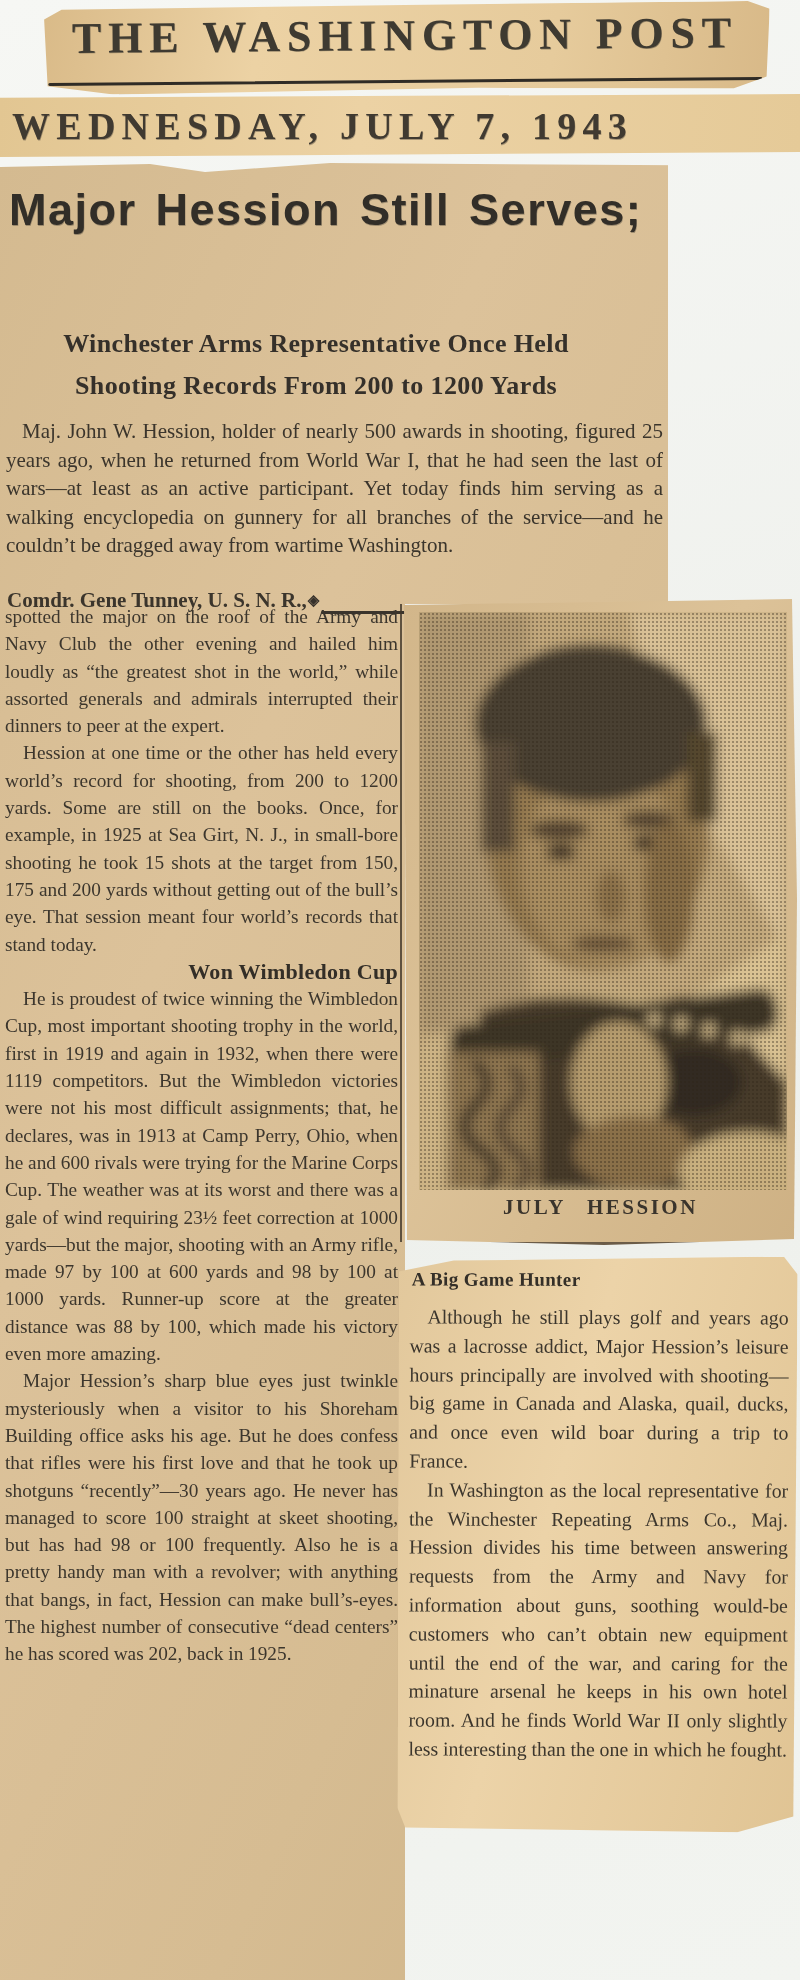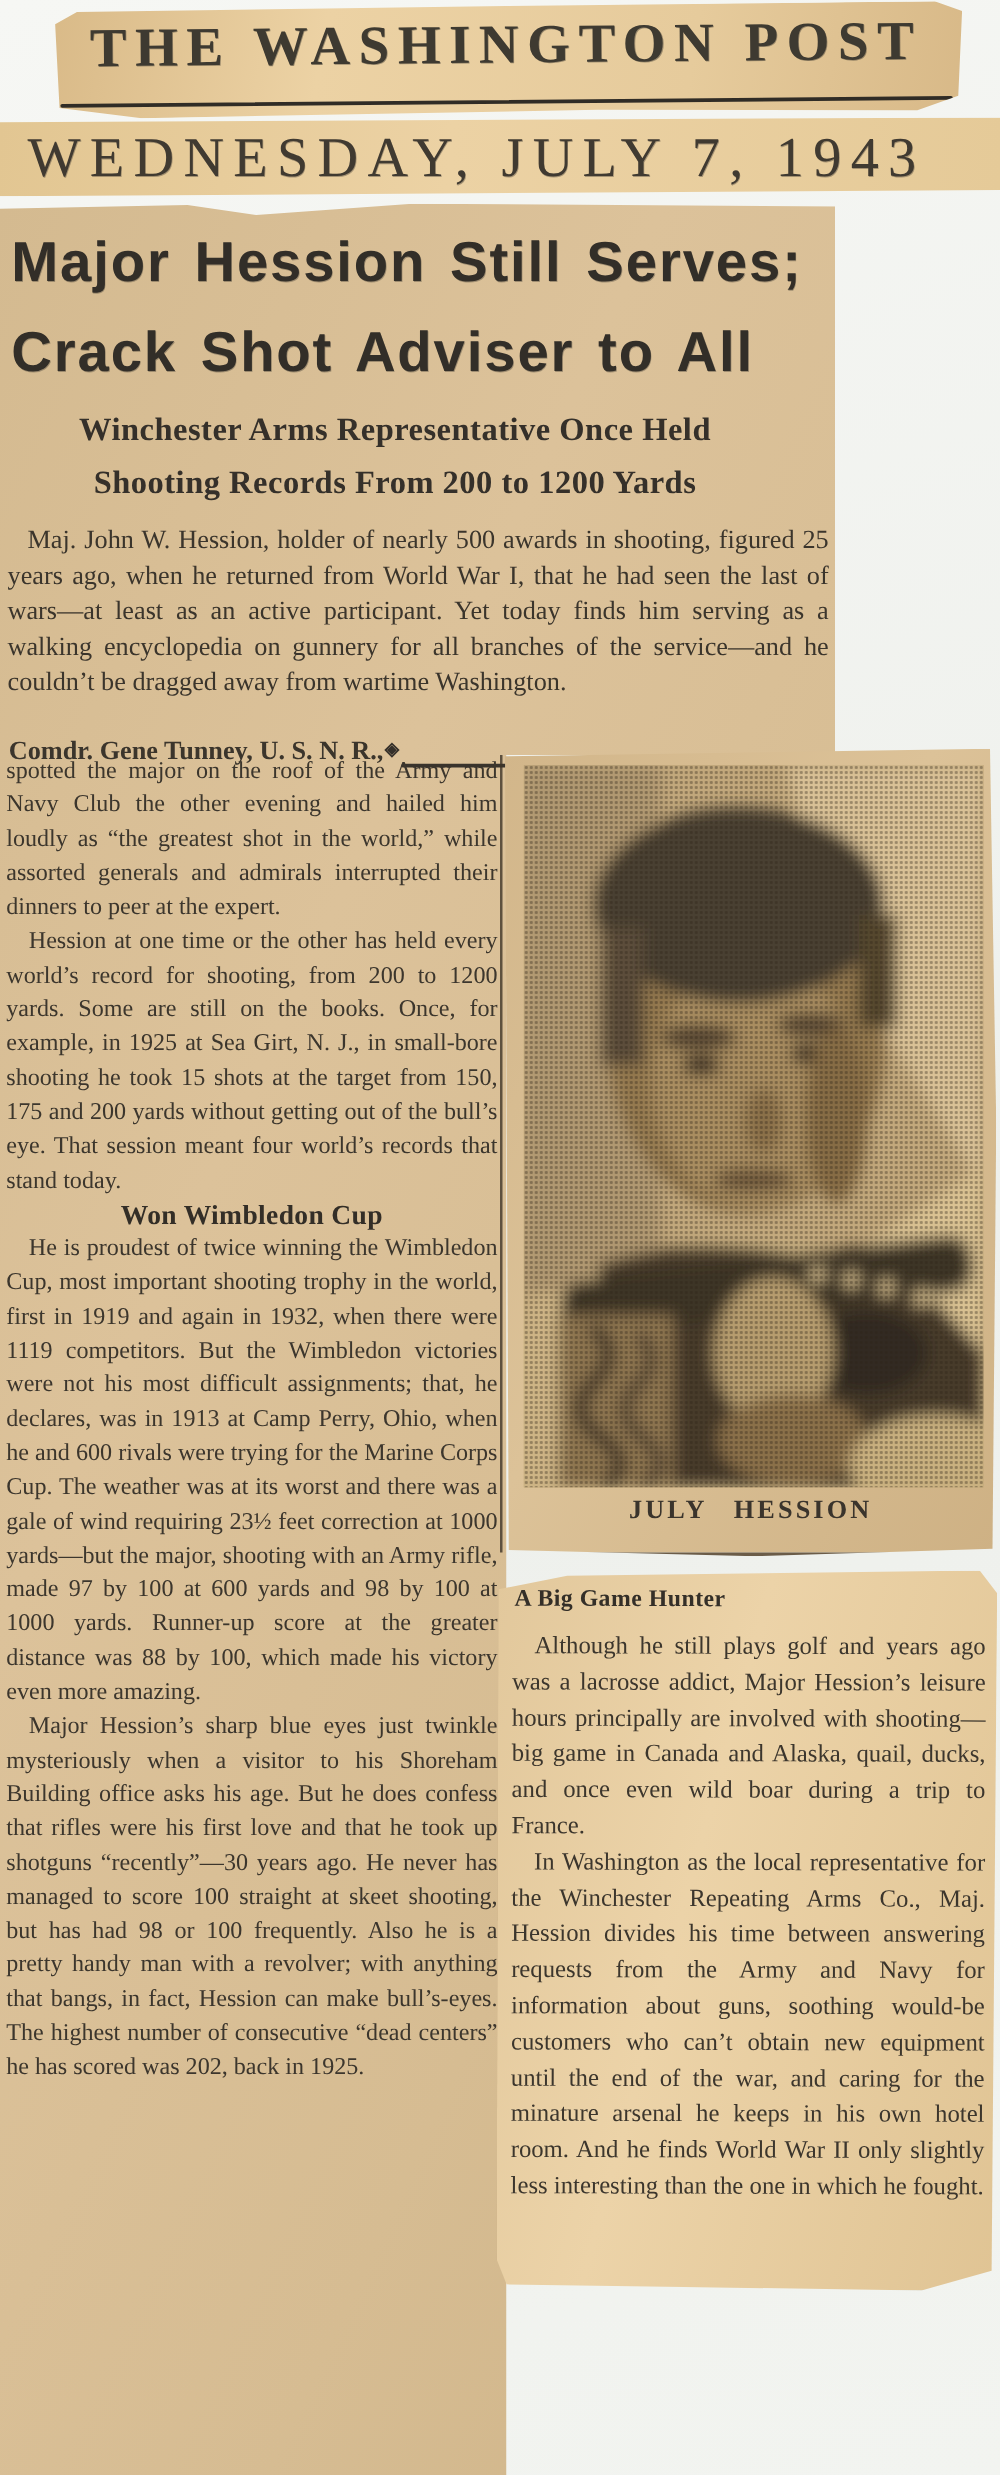--- a/index.html
+++ b/index.html
@@ -26,22 +26,22 @@
   .masthead-rule { position:absolute; left:8px; right:8px; bottom:9px; height:3.5px; background:#302c26; border-radius:2px; }
 
   
   .dateline {
     left:0; top:94px; width:800px; height:63px;
     background:linear-gradient(95deg,#e2c692 0%,#ecd2a4 45%,#e5ca98 100%);
     clip-path:polygon(0 6%,100% 0,100% 92%,0 100%);
     box-shadow:0 1px 2px rgba(120,100,70,.3);
   }
   .dateline-text {
-    position:absolute; left:22px; top:0; line-height:64px; white-space:nowrap;
-    font-size:45px; letter-spacing:0.165em; color:#403a31; font-weight:400;
+    position:absolute; left:12px; top:0; line-height:64px; white-space:nowrap;
+    font-size:38px; letter-spacing:0.165em; color:#403a31; font-weight:700;
     text-shadow:0.5px 0.5px 0 rgba(64,58,49,.4);
   }
 
   
   .main-article {
     left:0; top:163px; width:668px; height:1817px;
     background:linear-gradient(115deg,#d4ba90 0%,#dcc29a 35%,#d6bc92 70%,#cfb488 100%);
     clip-path:polygon(0 4px,150px 1px,205px 9px,330px 0px,799px 3px,799px 441px,405px 441px,405px 1817px,0 1817px);
   }
   .headline { position:absolute; left:9px; top:11px; line-height:72px;
@@ -58,21 +58,21 @@
   .tunney-row { position:absolute; left:7px; right:4px; top:423px; display:flex; align-items:flex-end;font-weight:bold; }
   .tunney-text { font-size:21px; line-height:28px; white-space:nowrap; }
   .ornament { font-size:15px; line-height:28px; margin:0 2px 0 1px; color:#35302a; }
   .divider-rule { flex:1; height:3px; background:#3a342c; margin-top:12px; border-radius:2px; }
 
   .left-col { position:absolute; left:5px; top:440px; width:393px;
     font-size:19.3px; line-height:27.3px; text-align:justify; color:#3c362d;
   }
   .left-col p { margin:0; }
   .left-col p.indent { text-indent:18px; }
-  .col-subhead { font-weight:700; font-size:22px; margin:13px 0 8px 2px; text-align:center; text-indent:0; letter-spacing:0.3px; color:#332e27; }
+  .col-subhead { font-weight:700; font-size:22px; margin:13px 0 8px 2px; text-align:right; text-indent:0; letter-spacing:0.3px; color:#332e27; }
 
   
   .col-divider { left:400px; top:604px; width:2px; height:638px; background:rgba(62,52,40,.8); }
 
   
   .photo-clip {
     left:404px; top:599px; width:393px; height:646px;
     background:linear-gradient(120deg,#d2b68a 0%,#dcc298 45%,#ceb184 100%);
     clip-path:polygon(0 6px,388px 0,393px 300px,390px 640px,200px 646px,3px 641px);
     border-bottom:3px solid #6b5c48;
@@ -113,21 +113,20 @@
     <div class="masthead-rule"></div>
   </div>
 
   <div class="clip dateline">
     <div class="dateline-text">WEDNESDAY, JULY 7, 1943</div>
   </div>
 
   <div class="clip main-article">
     <div class="headline">
       <div>Major Hession Still Serves;</div>
-      <div>Crack Shot Adviser to All</div>
     </div>
     <div class="deck">
       <div>Winchester Arms Representative Once Held</div>
       <div>Shooting Records From 200 to 1200 Yards</div>
     </div>
     <div class="lead">Maj. John W. Hession, holder of nearly 500 awards in shooting, figured 25 years ago, when he returned from World War I, that he had seen the last of wars—at least as an active participant. Yet today finds him serving as a walking encyclopedia on gunnery for all branches of the service—and he couldn’t be dragged away from wartime Washington.</div>
     <div class="tunney-row">
       <span class="tunney-text">Comdr. Gene Tunney, U. S. N. R.,</span>
       <span class="ornament">◈</span>
       <span class="divider-rule"></span>

